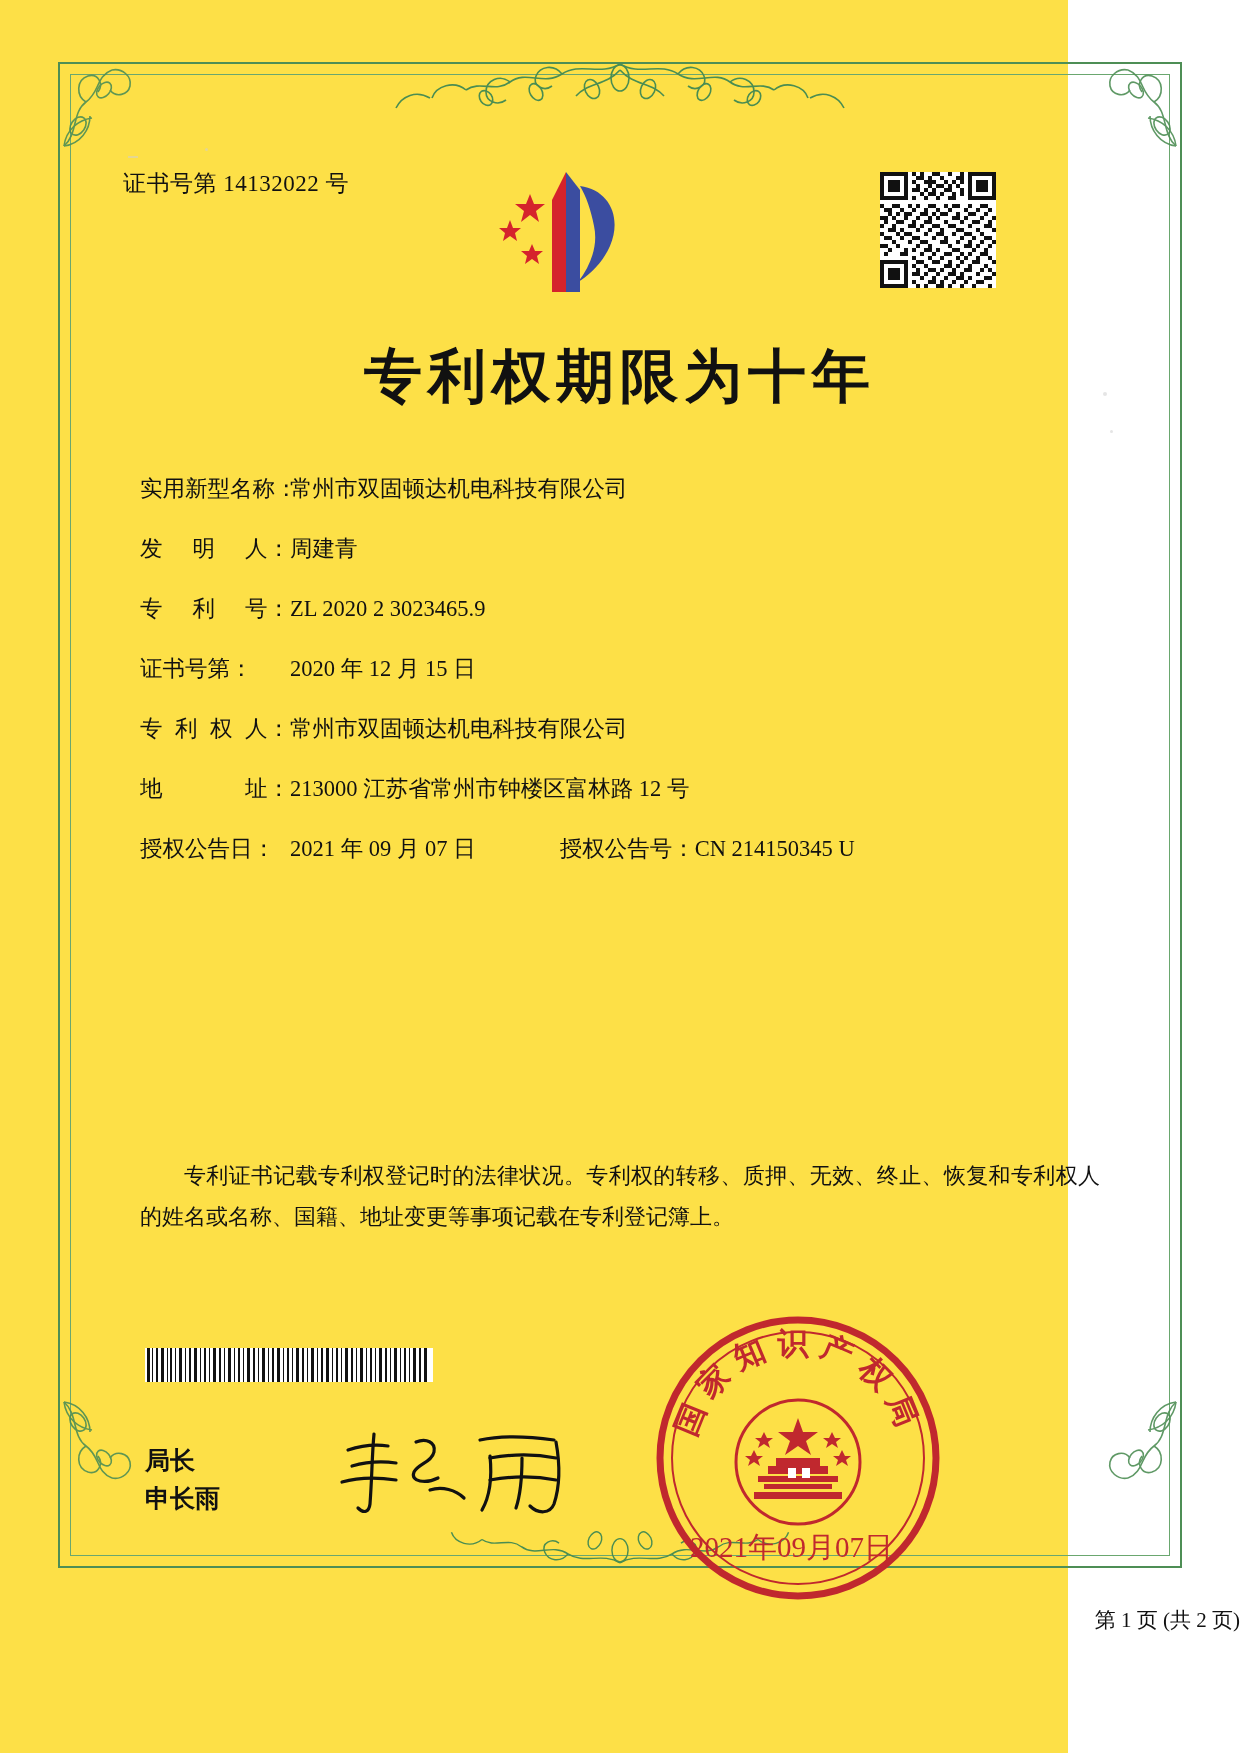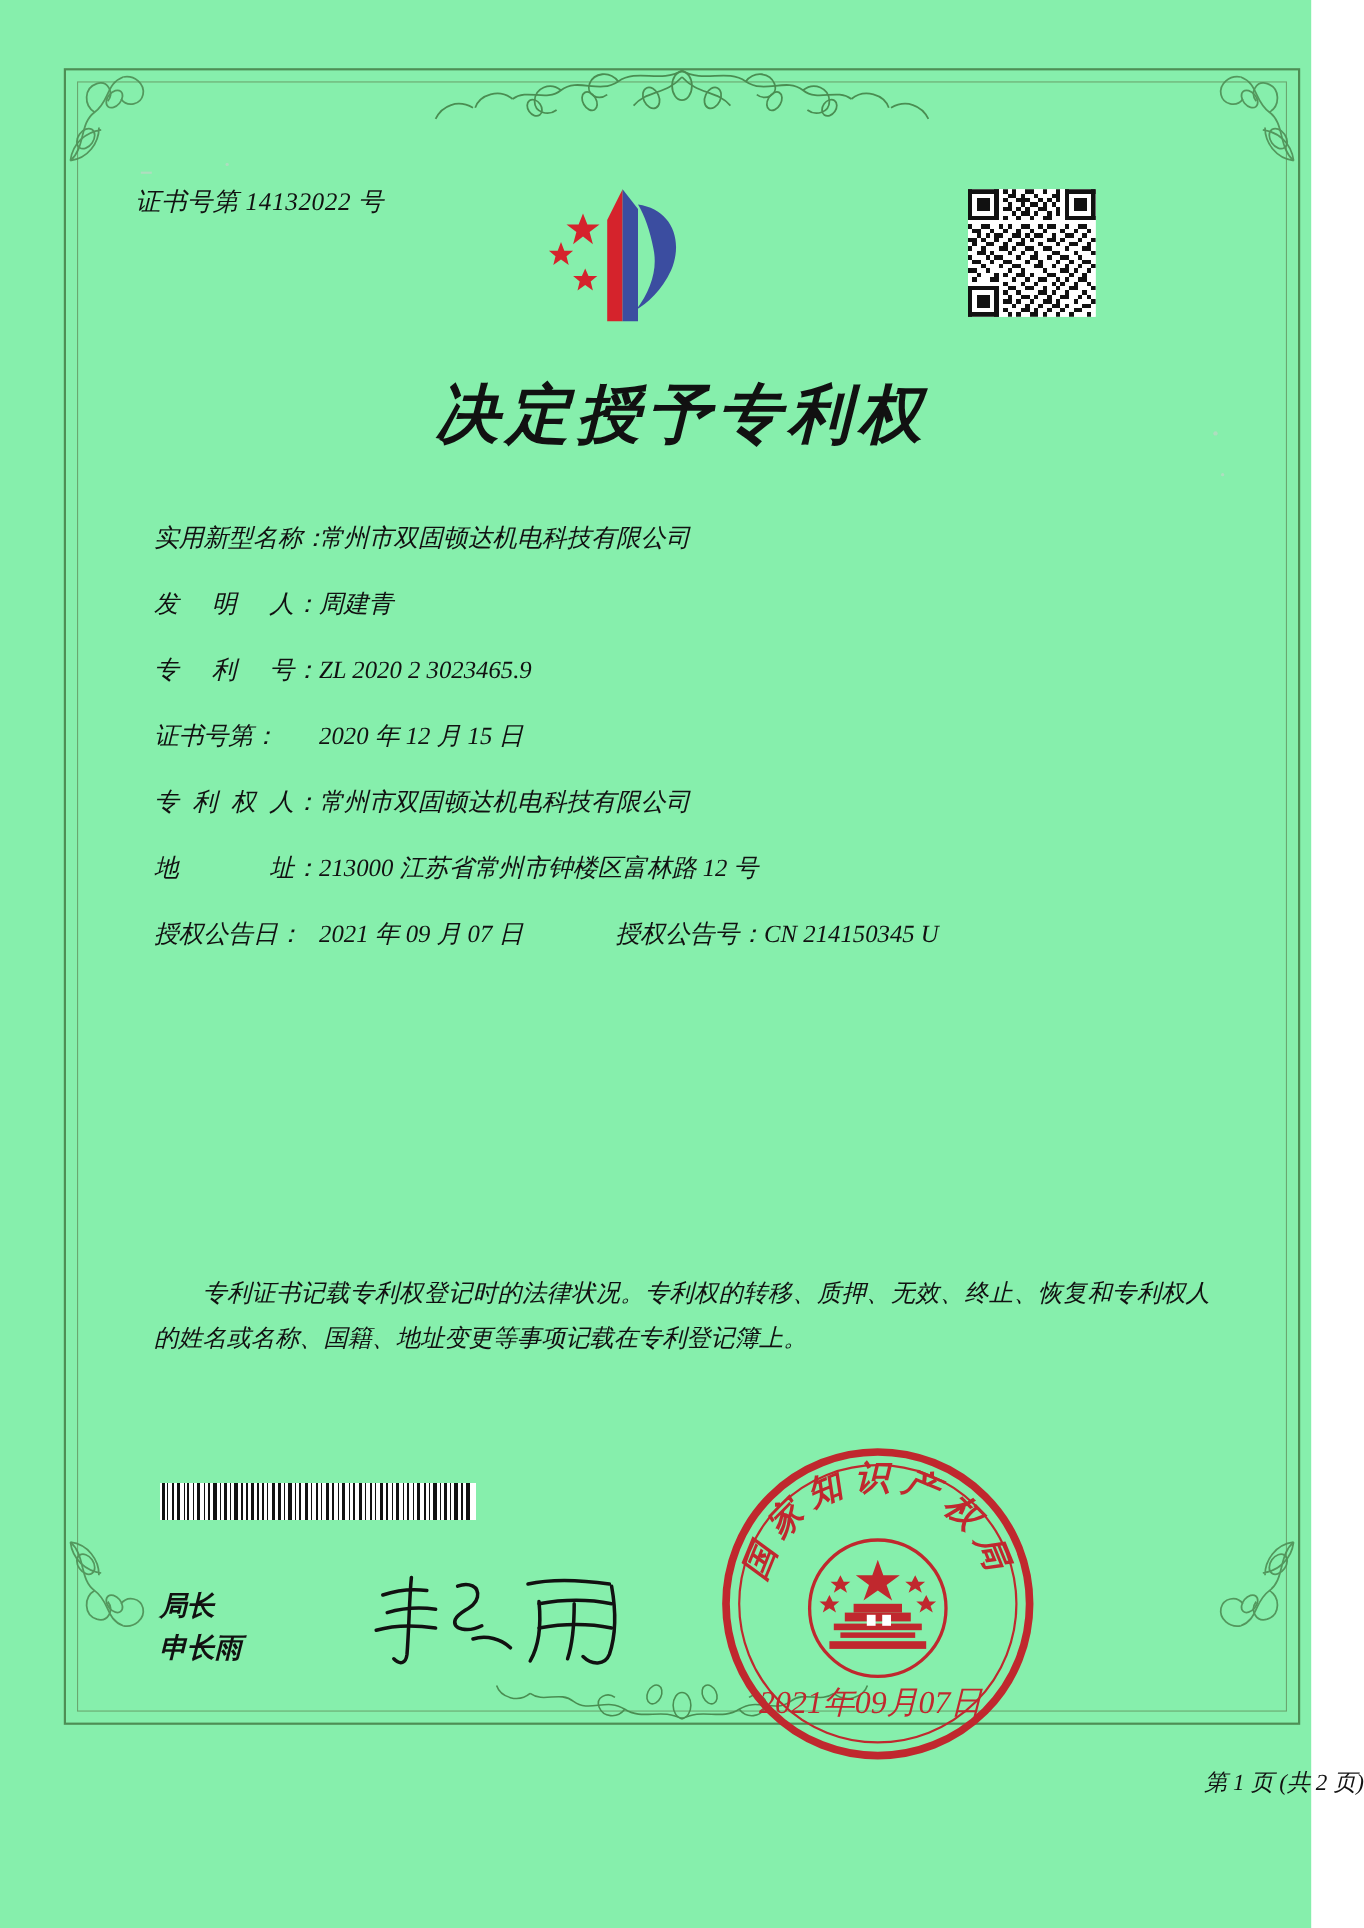--- a/index.html
+++ b/index.html
@@ -13,24 +13,23 @@
     font-family: "Liberation Serif", "DejaVu Serif", serif;
     color: #1a1a1a;
     position: relative;
     overflow: hidden;
   }
 
   
   .page {
     position: absolute;
     left: 0; top: 0;
-    width: 1192px;
+    width: 1068px;
     height: 1753px;
-    background: #86efac;
-    font-style: italic;
+    background: #fde047;
   }
 
   
   .frame-outer {
     position: absolute;
     left: 58px; top: 62px;
     width: 1124px; height: 1506px;
     border: 2px solid #4e8e55;
     box-sizing: border-box;
   }
@@ -535,21 +534,21 @@
           <rect x="11" y="28" width="1" height="1"></rect>
           <rect x="14" y="28" width="2" height="1"></rect>
           <rect x="17" y="28" width="1" height="1"></rect>
           <rect x="20" y="28" width="1" height="1"></rect>
           <rect x="23" y="28" width="1" height="1"></rect>
           <rect x="27" y="28" width="1" height="1"></rect>
       </g>
     </svg>
   </div>
 
-  <div class="title">决定授予专利权</div>
+  <div class="title">专利权期限为十年</div>
 
   <div class="fields">
 
     <div class="field-row">
       <span class="field-label w-name">实用新型名称：</span>
       <span class="field-value">常州市双固顿达机电科技有限公司</span>
     </div>
 
     <div class="field-row">
       <span class="field-label sp4">

